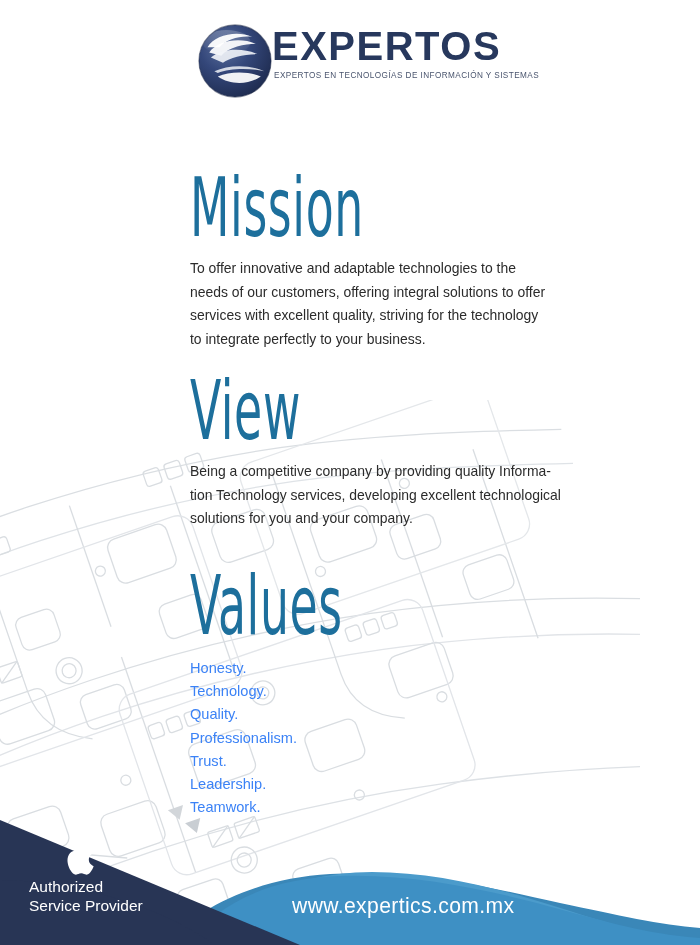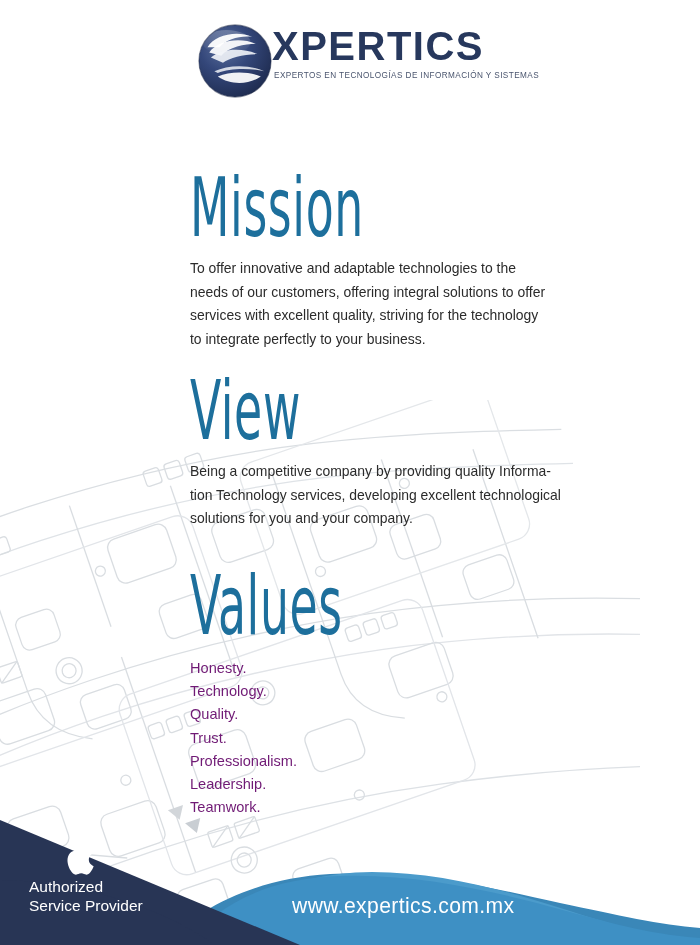--- a/index.html
+++ b/index.html
@@ -83,21 +83,21 @@
   #sec-view .head{font-size:82px;}
   #sec-view .body-txt{margin-top:8px;}
 
   #sec-values{left:190px;top:565px;}
   #sec-values .head{font-size:82px;}
   #sec-values .list{
     margin-top:10px;
     font-family:"Liberation Sans", sans-serif;
     font-size:14.6px;
     line-height:23.2px;
-    color:#701a75;
+    color:#3b82f6;
   }
   #sec-values .list div{white-space:nowrap;}
 
   
   .footer{
     position:absolute;left:0;top:0;width:700px;height:945px;
     z-index:4;pointer-events:none;
   }
   .footer svg{display:block;}
 
@@ -257,21 +257,21 @@
       <ellipse cx="40" cy="28" rx="28" ry="14" fill="url(#shad)"></ellipse>
 
       <path d="M18,34 C26,20 52,14 70,22 C58,20 40,24 32,34 Z" fill="#ffffff" opacity="0.95"></path>
       <path d="M20,40 C30,26 56,22 74,30 C62,30 42,34 34,44 Z" fill="#ffffff" opacity="0.92"></path>
       <path d="M22,46 C34,36 58,34 76,42 C60,42 44,46 36,52 Z" fill="#f2f4f8" opacity="0.9"></path>
       <path d="M30,68 C44,62 66,62 80,68 C66,78 44,78 30,68 Z" fill="#ffffff" opacity="0.93"></path>
       <path d="M26,62 C42,54 68,54 84,62 C68,58 44,58 30,64 Z" fill="#eef1f6" opacity="0.85"></path>
       <circle cx="50" cy="50" r="42" fill="none" stroke="#16203d" stroke-width="1.2" opacity="0.5"></circle>
     </svg>
     <div class="logo-text">
-      <div class="wordmark">XPERTICS</div>
+      <div class="wordmark">EXPERTOS</div>
       <div class="tagline">EXPERTOS EN TECNOLOGÍAS DE INFORMACIÓN Y SISTEMAS</div>
     </div>
   </div>
 
   <div class="content">
 
     <div class="section" id="sec-mission">
       <div class="head">Mission</div>
       <div class="body-txt">
         <div>To offer innovative and adaptable technologies to the</div>
@@ -289,22 +289,22 @@
         <div>solutions for you and your company.</div>
       </div>
     </div>
 
     <div class="section" id="sec-values">
       <div class="head">Values</div>
       <div class="list">
         <div>Honesty.</div>
         <div>Technology.</div>
         <div>Quality.</div>
+        <div>Professionalism.</div>
         <div>Trust.</div>
-        <div>Professionalism.</div>
         <div>Leadership.</div>
         <div>Teamwork.</div>
       </div>
     </div>
   </div>
 
   <div class="footer">
     <svg width="700" height="945" viewBox="0 0 700 945" xmlns="http://www.w3.org/2000/svg">
 
       <path d="M163,945 C200,905 260,878 330,874 C420,869 500,890 560,903

